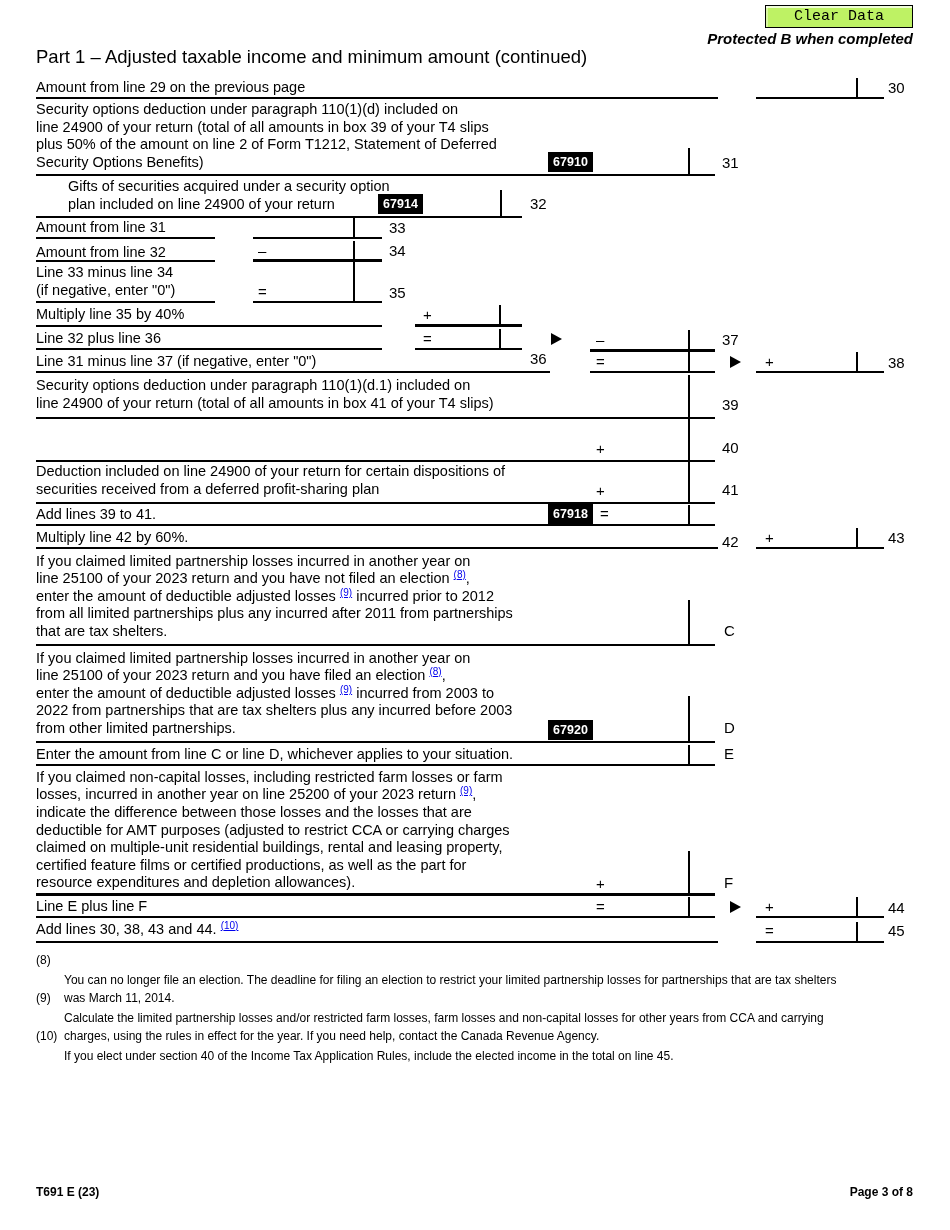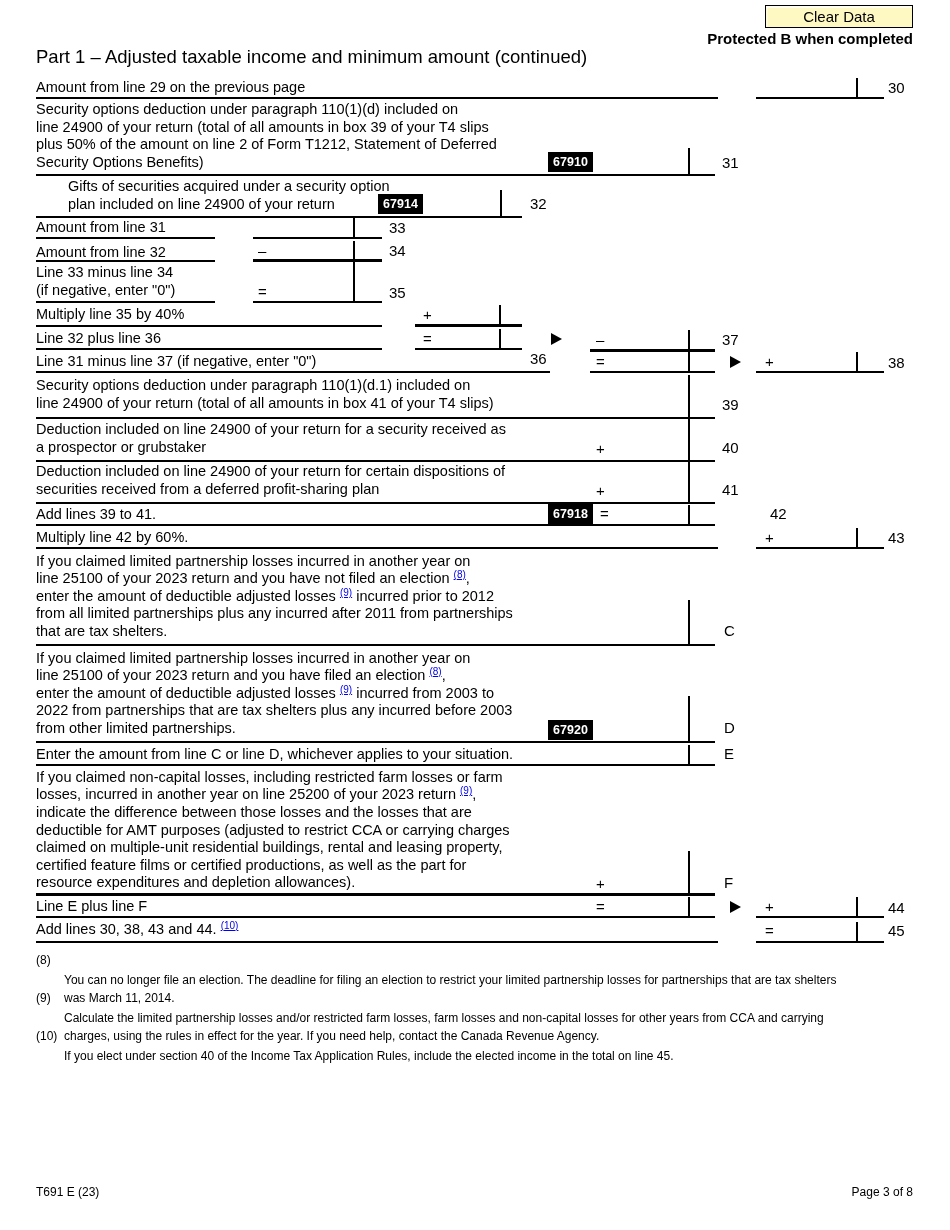--- a/index.html
+++ b/index.html
@@ -14,31 +14,31 @@
   .num{position:absolute;font-size:15px;line-height:16px;}
   .code{position:absolute;width:45px;height:20px;background:#000;color:#fff;
         font-weight:bold;font-size:12.5px;line-height:20px;text-align:center;}
   .arrow{position:absolute;width:0;height:0;border-left:11px solid #000;
          border-top:6.5px solid transparent;border-bottom:6.5px solid transparent;}
   .fz{position:absolute;background:transparent;}
   .suplink{font-size:10px;vertical-align:5px;text-decoration:underline;line-height:0;}
   .btn{position:absolute;left:765px;top:5px;width:148px;height:23px;border:1.5px solid #000;
        box-shadow:inset 0 2px 0 rgba(255,255,255,.75), inset 2px 0 0 rgba(255,255,255,.4);
        font-size:15px;text-align:center;line-height:21px;cursor:pointer;box-sizing:border-box;}
-  .bold{font-weight:bold;}
+  .bold{font-weight:bold;font-style:italic;}
   .fn{position:absolute;white-space:pre-line;font-size:12px;line-height:18px;margin-top:20px;}
   .fnm{position:absolute;font-size:12px;line-height:18px;}
-  .small{font-size:12px;}
+  .small{font-size:12px;font-weight:bold;}
 </style>
 </head>
 <body>
 
 <div id="page">
 
-  <div class="btn" style="background:#fef9c3;">Clear Data</div>
+  <div class="btn" style="background:#bef264;font-family:Liberation Mono, monospace;">Clear Data</div>
   <div class="t bold" style="left:600px;top:30px;width:313px;text-align:right;font-size:15px;">Protected B when completed</div>
   <div class="t" style="left:36px;top:46px;font-size:18.5px;line-height:21px;">Part 1 – Adjusted taxable income and minimum amount (continued)</div>
 
   <div class="t" style="left:36px;top:79px;">Amount from line 29 on the previous page</div>
   <div class="hl" style="left:36px;top:97px;width:682px;"></div>
   <div class="hl" style="left:756px;top:97px;width:128px;"></div>
   <div class="vt" style="left:856px;top:78px;height:19px;"></div>
   <div class="fz" style="left:758px;top:77px;width:124px;height:20px;"></div>
   <div class="num" style="left:888px;top:80px;">30</div>
 
@@ -118,43 +118,41 @@
   <div class="fz" style="left:778px;top:351px;width:104px;height:20px;"></div>
   <div class="num" style="left:888px;top:355px;">38</div>
 
   <div class="para" style="left:36px;top:377px;">Security options deduction under paragraph 110(1)(d.1) included on
 line 24900 of your return (total of all amounts in box 41 of your T4 slips)</div>
   <div class="hl" style="left:36px;top:417px;width:679px;"></div>
   <div class="vt" style="left:688px;top:375px;height:42px;"></div>
   <div class="fz" style="left:592px;top:397px;width:123px;height:20px;"></div>
   <div class="num" style="left:722px;top:397px;">39</div>
 
-  <div class="para" style="left:36px;top:421px;">Deduction included on line 24900 of your return for a security received as
-a prospector or grubstaker</div>
   <div class="hl" style="left:36px;top:460px;width:679px;"></div>
   <div class="op" style="left:596px;top:441px;">+</div>
   <div class="vt" style="left:688px;top:419px;height:41px;"></div>
   <div class="fz" style="left:612px;top:440px;width:103px;height:20px;"></div>
   <div class="num" style="left:722px;top:440px;">40</div>
 
   <div class="para" style="left:36px;top:463px;">Deduction included on line 24900 of your return for certain dispositions of
 securities received from a deferred profit-sharing plan</div>
   <div class="hl" style="left:36px;top:502px;width:679px;"></div>
   <div class="op" style="left:596px;top:483px;">+</div>
   <div class="vt" style="left:688px;top:461px;height:41px;"></div>
   <div class="fz" style="left:612px;top:482px;width:103px;height:20px;"></div>
   <div class="num" style="left:722px;top:482px;">41</div>
 
   <div class="t" style="left:36px;top:506px;">Add lines 39 to 41.</div>
   <div class="hl" style="left:36px;top:524px;width:679px;"></div>
   <div class="code" style="left:548px;top:504px;">67918</div>
   <div class="op" style="left:600px;top:506px;">=</div>
   <div class="vt" style="left:688px;top:505px;height:19px;"></div>
   <div class="fz" style="left:618px;top:504px;width:97px;height:20px;"></div>
-  <div class="num" style="left:722px;top:506px;margin-left:48px;">42</div>
+  <div class="num" style="left:722px;top:534px;">42</div>
 
   <div class="t" style="left:36px;top:529px;">Multiply line 42 by 60%.</div>
   <div class="hl" style="left:36px;top:547px;width:682px;"></div>
   <div class="op" style="left:765px;top:530px;">+</div>
   <div class="hl" style="left:756px;top:547px;width:128px;"></div>
   <div class="vt" style="left:856px;top:528px;height:19px;"></div>
   <div class="fz" style="left:778px;top:527px;width:104px;height:20px;"></div>
   <div class="num" style="left:888px;top:530px;">43</div>
 
   <div class="t" style="left:36px;top:553px;">If you claimed limited partnership losses incurred in another year on</div>

